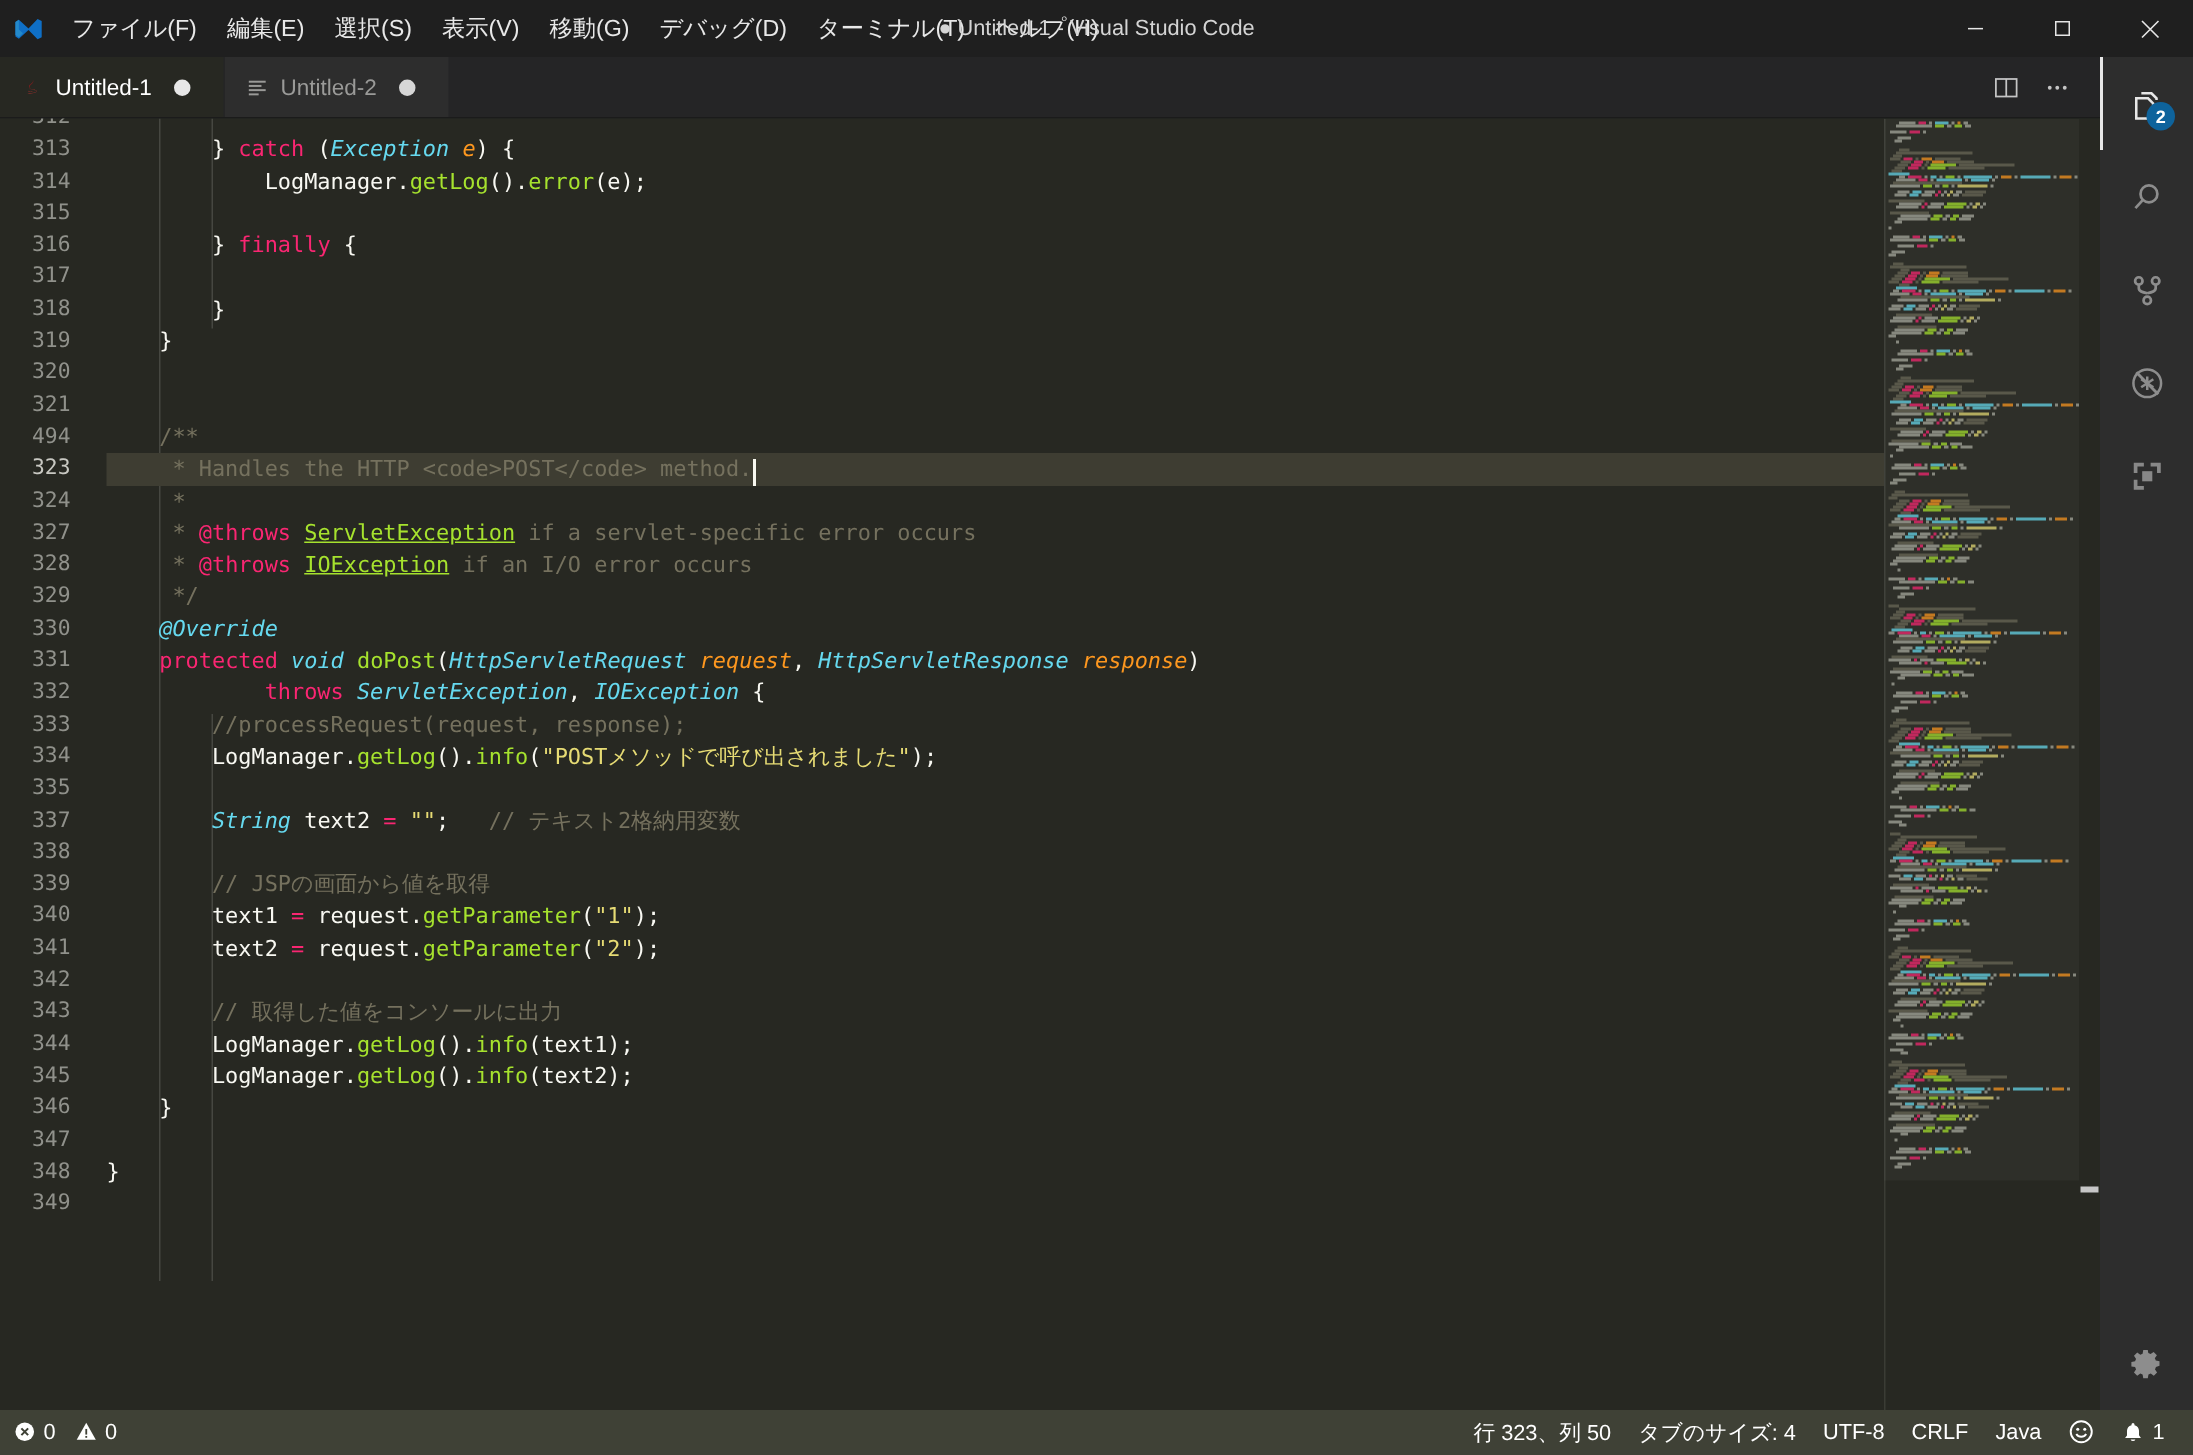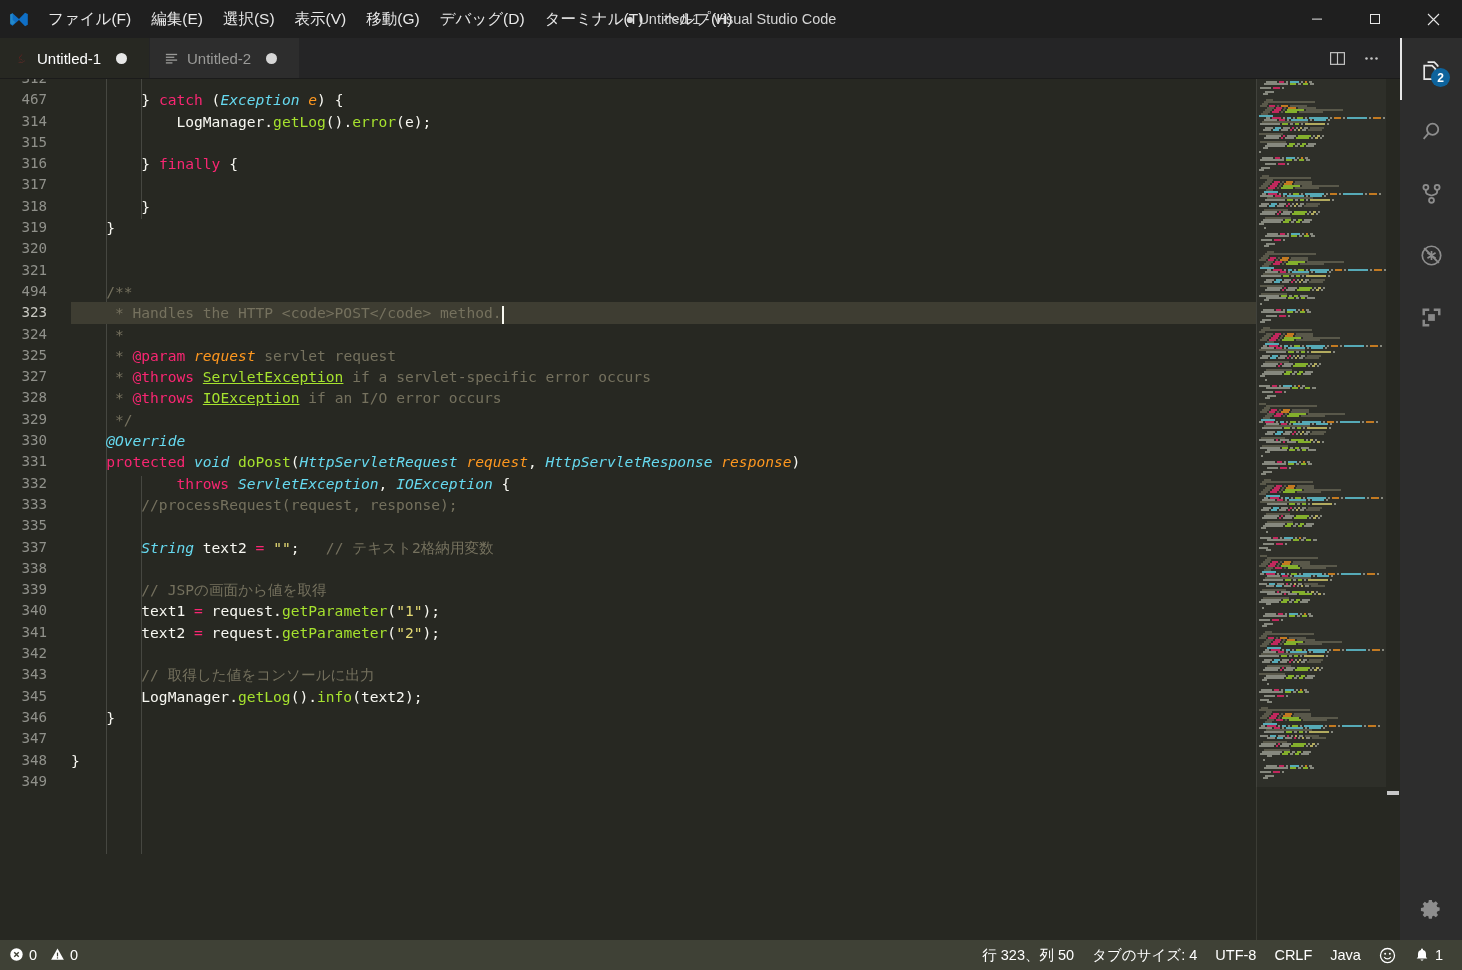--- a/index.html
+++ b/index.html
@@ -305,48 +305,49 @@
 
     <div class="editor">
       <div class="code-area">
         <div class="guides">
           <div class="guide" style="left:106px; top:0; height:775px;"></div>
           <div class="guide" style="left:141px; top:0; height:140px;"></div>
           <div class="guide" style="left:141px; top:397px; height:378px;"></div>
         </div>
         <div class="code-scroll" id="code-scroll">
             <div class="line"><div class="ln">312</div><div class="code"></div></div>
-            <div class="line"><div class="ln">467</div><div class="code"><span class="t-plain">        } </span><span class="t-kw">catch</span><span class="t-plain"> (</span><span class="t-type">Exception</span><span class="t-plain"> </span><span class="t-par">e</span><span class="t-plain">) {</span></div></div>
+            <div class="line"><div class="ln">313</div><div class="code"><span class="t-plain">        } </span><span class="t-kw">catch</span><span class="t-plain"> (</span><span class="t-type">Exception</span><span class="t-plain"> </span><span class="t-par">e</span><span class="t-plain">) {</span></div></div>
             <div class="line"><div class="ln">314</div><div class="code"><span class="t-plain">            LogManager.</span><span class="t-fn">getLog</span><span class="t-plain">().</span><span class="t-fn">error</span><span class="t-plain">(e);</span></div></div>
             <div class="line"><div class="ln">315</div><div class="code"></div></div>
             <div class="line"><div class="ln">316</div><div class="code"><span class="t-plain">        } </span><span class="t-kw">finally</span><span class="t-plain"> {</span></div></div>
             <div class="line"><div class="ln">317</div><div class="code"></div></div>
             <div class="line"><div class="ln">318</div><div class="code"><span class="t-plain">        }</span></div></div>
             <div class="line"><div class="ln">319</div><div class="code"><span class="t-plain">    }</span></div></div>
             <div class="line"><div class="ln">320</div><div class="code"></div></div>
             <div class="line"><div class="ln">321</div><div class="code"></div></div>
             <div class="line"><div class="ln">494</div><div class="code"><span class="t-doc">    /**</span></div></div>
             <div class="line current"><div class="line-hl"></div><div class="ln">323</div><div class="code"><span class="t-doc">     * Handles the HTTP &lt;code&gt;POST&lt;/code&gt; method.</span><span class="cursor"></span></div></div>
             <div class="line"><div class="ln">324</div><div class="code"><span class="t-doc">     *</span></div></div>
-            <div class="line"><div class="ln">325</div><div class="code"><span class="t-doc">     * </span><span class="t-doctag">@param</span><span class="t-doc"> </span><span class="t-par">request</span><span class="t-doc"> servlet request</span></div></div>
             <div class="line"><div class="ln">327</div><div class="code"><span class="t-doc">     * </span><span class="t-doctag">@throws</span><span class="t-doc"> </span><span class="t-doctype">ServletException</span><span class="t-doc"> if a servlet-specific error occurs</span></div></div>
             <div class="line"><div class="ln">328</div><div class="code"><span class="t-doc">     * </span><span class="t-doctag">@throws</span><span class="t-doc"> </span><span class="t-doctype">IOException</span><span class="t-doc"> if an I/O error occurs</span></div></div>
             <div class="line"><div class="ln">329</div><div class="code"><span class="t-doc">     */</span></div></div>
             <div class="line"><div class="ln">330</div><div class="code"><span class="t-ann">    @Override</span></div></div>
             <div class="line"><div class="ln">331</div><div class="code"><span class="t-plain">    </span><span class="t-kw">protected</span><span class="t-plain"> </span><span class="t-type">void</span><span class="t-plain"> </span><span class="t-fn">doPost</span><span class="t-plain">(</span><span class="t-type">HttpServletRequest</span><span class="t-plain"> </span><span class="t-par">request</span><span class="t-plain">, </span><span class="t-type">HttpServletResponse</span><span class="t-plain"> </span><span class="t-par">response</span><span class="t-plain">)</span></div></div>
             <div class="line"><div class="ln">332</div><div class="code"><span class="t-plain">            </span><span class="t-kw">throws</span><span class="t-plain"> </span><span class="t-type">ServletException</span><span class="t-plain">, </span><span class="t-type">IOException</span><span class="t-plain"> {</span></div></div>
             <div class="line"><div class="ln">333</div><div class="code"><span class="t-cmt">        //processRequest(request, response);</span></div></div>
+            <div class="line"><div class="ln">334</div><div class="code"><span class="t-plain">        LogManager.</span><span class="t-fn">getLog</span><span class="t-plain">().</span><span class="t-fn">info</span><span class="t-plain">(</span><span class="t-str">"POSTメソッドで呼び出されました"</span><span class="t-plain">);</span></div></div>
             <div class="line"><div class="ln">335</div><div class="code"></div></div>
             <div class="line"><div class="ln">337</div><div class="code"><span class="t-plain">        </span><span class="t-type">String</span><span class="t-plain"> text2 </span><span class="t-op">=</span><span class="t-plain"> </span><span class="t-str">""</span><span class="t-plain">;   </span><span class="t-cmt">// テキスト2格納用変数</span></div></div>
             <div class="line"><div class="ln">338</div><div class="code"></div></div>
             <div class="line"><div class="ln">339</div><div class="code"><span class="t-cmt">        // JSPの画面から値を取得</span></div></div>
             <div class="line"><div class="ln">340</div><div class="code"><span class="t-plain">        text1 </span><span class="t-op">=</span><span class="t-plain"> request.</span><span class="t-fn">getParameter</span><span class="t-plain">(</span><span class="t-str">"1"</span><span class="t-plain">);</span></div></div>
             <div class="line"><div class="ln">341</div><div class="code"><span class="t-plain">        text2 </span><span class="t-op">=</span><span class="t-plain"> request.</span><span class="t-fn">getParameter</span><span class="t-plain">(</span><span class="t-str">"2"</span><span class="t-plain">);</span></div></div>
             <div class="line"><div class="ln">342</div><div class="code"></div></div>
             <div class="line"><div class="ln">343</div><div class="code"><span class="t-cmt">        // 取得した値をコンソールに出力</span></div></div>
+            <div class="line"><div class="ln">344</div><div class="code"><span class="t-plain">        LogManager.</span><span class="t-fn">getLog</span><span class="t-plain">().</span><span class="t-fn">info</span><span class="t-plain">(text1);</span></div></div>
             <div class="line"><div class="ln">345</div><div class="code"><span class="t-plain">        LogManager.</span><span class="t-fn">getLog</span><span class="t-plain">().</span><span class="t-fn">info</span><span class="t-plain">(text2);</span></div></div>
             <div class="line"><div class="ln">346</div><div class="code"><span class="t-plain">    }</span></div></div>
             <div class="line"><div class="ln">347</div><div class="code"></div></div>
             <div class="line"><div class="ln">348</div><div class="code"><span class="t-plain">}</span></div></div>
             <div class="line"><div class="ln">349</div><div class="code"></div></div>
           </div>
       </div>
       <div class="minimap">
         <div class="mm-border"></div>
         <div class="mm-slider"></div>

